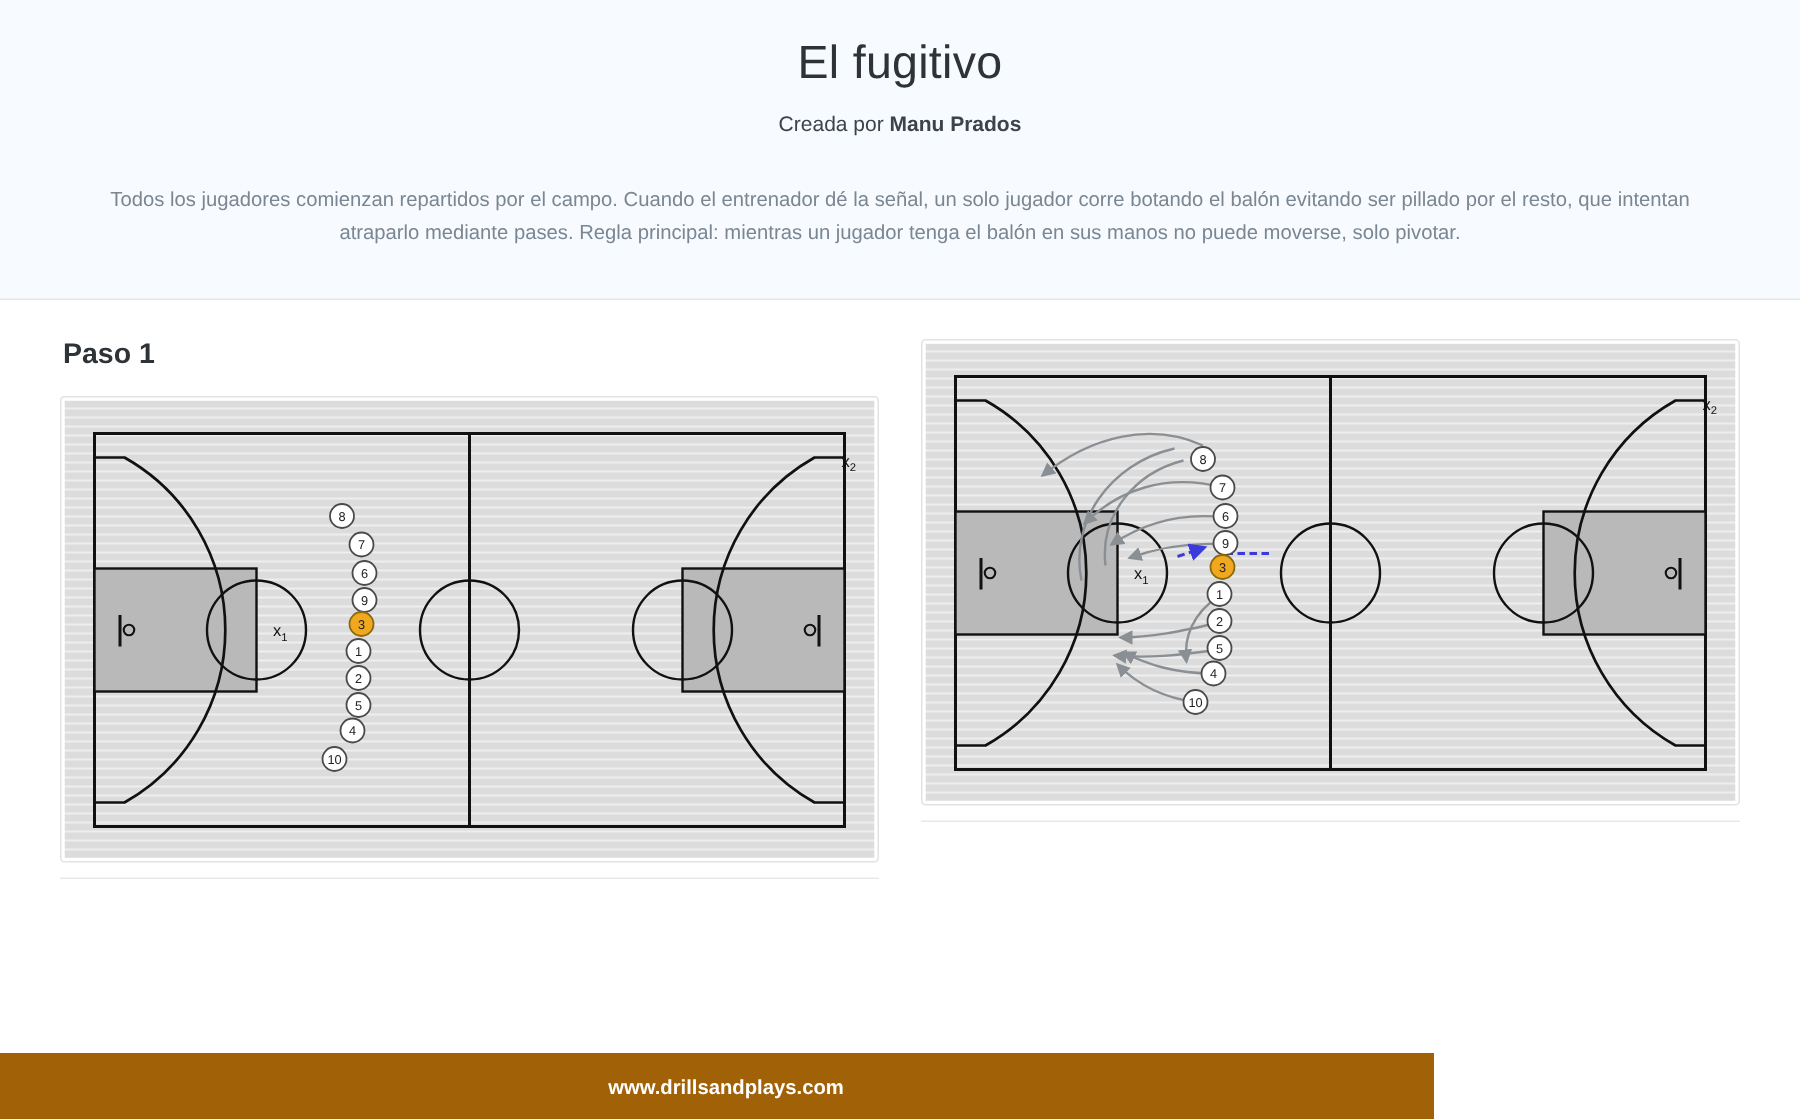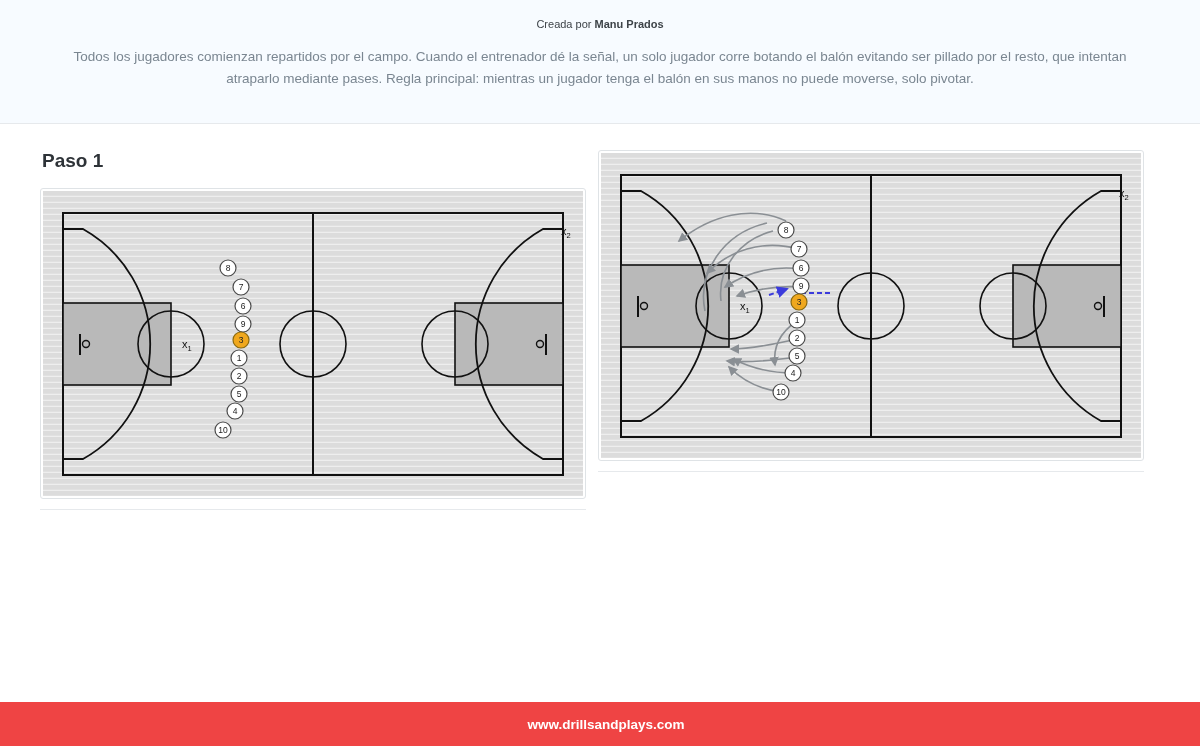--- a/index.html
+++ b/index.html
@@ -19,38 +19,38 @@
     text-align: center;
   }
   .title {
     font-size: 31px;
     font-weight: 400;
     color: #2e3338;
     margin: 6px 0 14px 0;
     letter-spacing: 0.2px;
   }
   .byline {
-    font-size: 11px;
+    font-size: 14px;
     color: #3d4348;
-    margin-bottom: 16px;
+    margin-bottom: 32px;
   }
   .byline b { font-weight: bold; }
   .desc {
     font-size: 13.5px;
     color: #7a8691;
     line-height: 1.65;
     max-width: 1100px;
     margin: 12px auto;
   }
   .content {
     padding: 26px 40px 0 40px;
   }
   .steps {
     display: flex;
-    gap: 12px;
+    gap: 28px;
   }
   .step { width: 546px; }
   .step-title {
     font-size: 19px;
     font-weight: bold;
     color: #2e3338;
     margin: 0 0 16px 2px;
   }
   .court-frame {
     border: 1px solid #dfe3e6;
@@ -64,23 +64,23 @@
   }
   .source {
     margin-top: 78px;
     font-size: 14.5px;
     color: #2e3338;
   }
   .source b { font-weight: bold; }
   .footer {
     position: absolute;
     left: 0; bottom: 0;
-    width: 1200px;
+    width: 956px;
     height: 44px;
-    background: #ef4444;
+    background: #a16207;
     display: flex;
     align-items: center;
     justify-content: center;
     padding-left: 12px;
   }
   .footer a {
     color: #ffffff;
     font-size: 13.5px;
     font-weight: bold;
     text-decoration: none;
@@ -88,20 +88,21 @@
   svg { display: block; }
   .pl-circle { fill: #ffffff; stroke: #4a4a4a; stroke-width: 1.2; }
   .pl-num { font-size: 8.5px; font-family: "Liberation Sans", sans-serif; fill: #222; text-anchor: middle; }
   .x-lab { font-size: 11px; font-family: "Liberation Sans", sans-serif; fill: #111; }
   .mv { fill: none; stroke: #8a8f94; stroke-width: 1.6; }
 </style>
 </head>
 <body>
 
 <div class="header">
+  <h1 class="title">El fugitivo</h1>
   <div class="byline">
     <span>Creada por</span>
     <b>Manu Prados</b>
   </div>
   <div class="desc">Todos los jugadores comienzan repartidos por el campo. Cuando el entrenador dé la señal, un solo jugador corre botando el balón evitando ser pillado por el resto, que intentan atraparlo mediante pases. Regla principal: mientras un jugador tenga el balón en sus manos no puede moverse, solo pivotar.</div>
 </div>
 
 <div class="content">
   <div class="steps">
 

